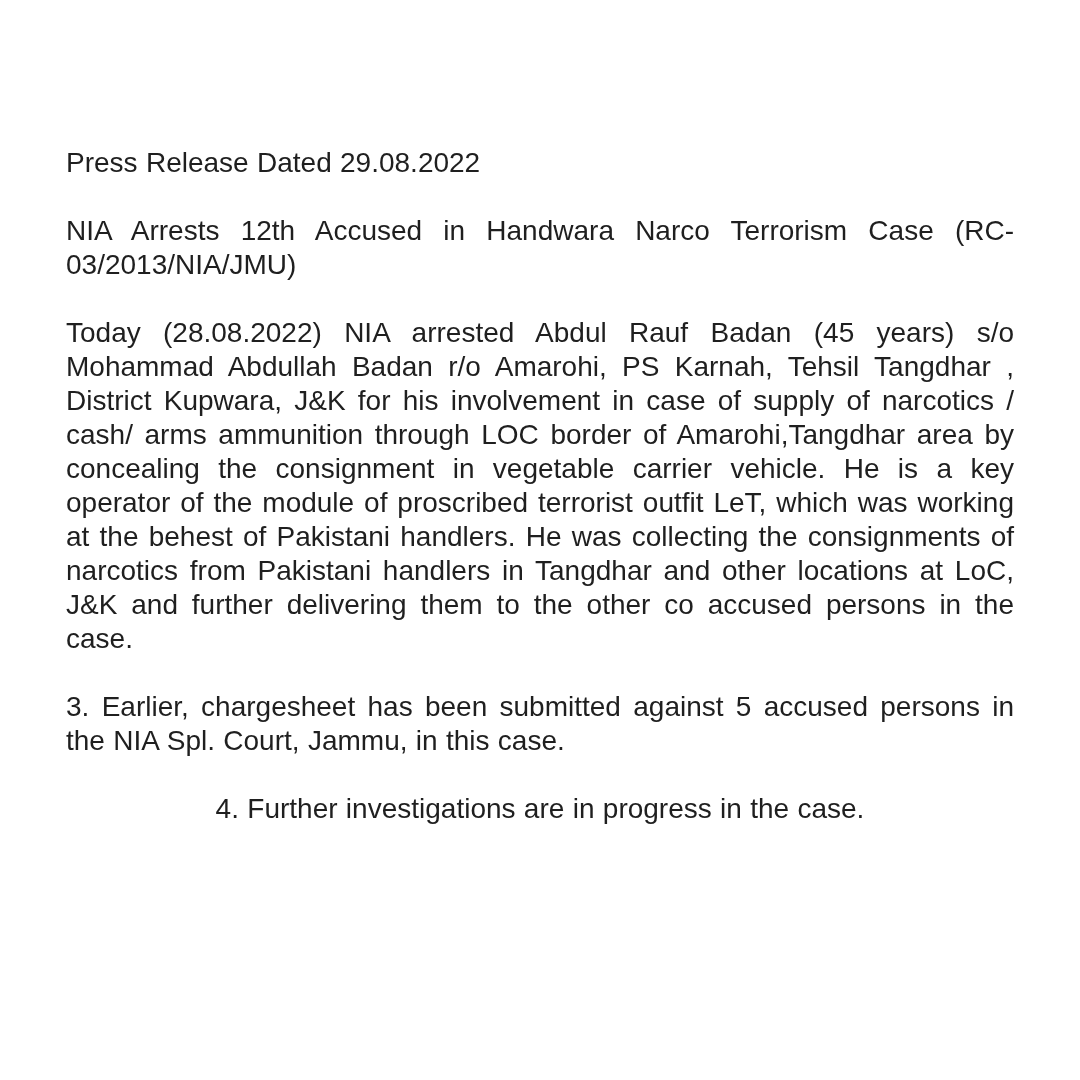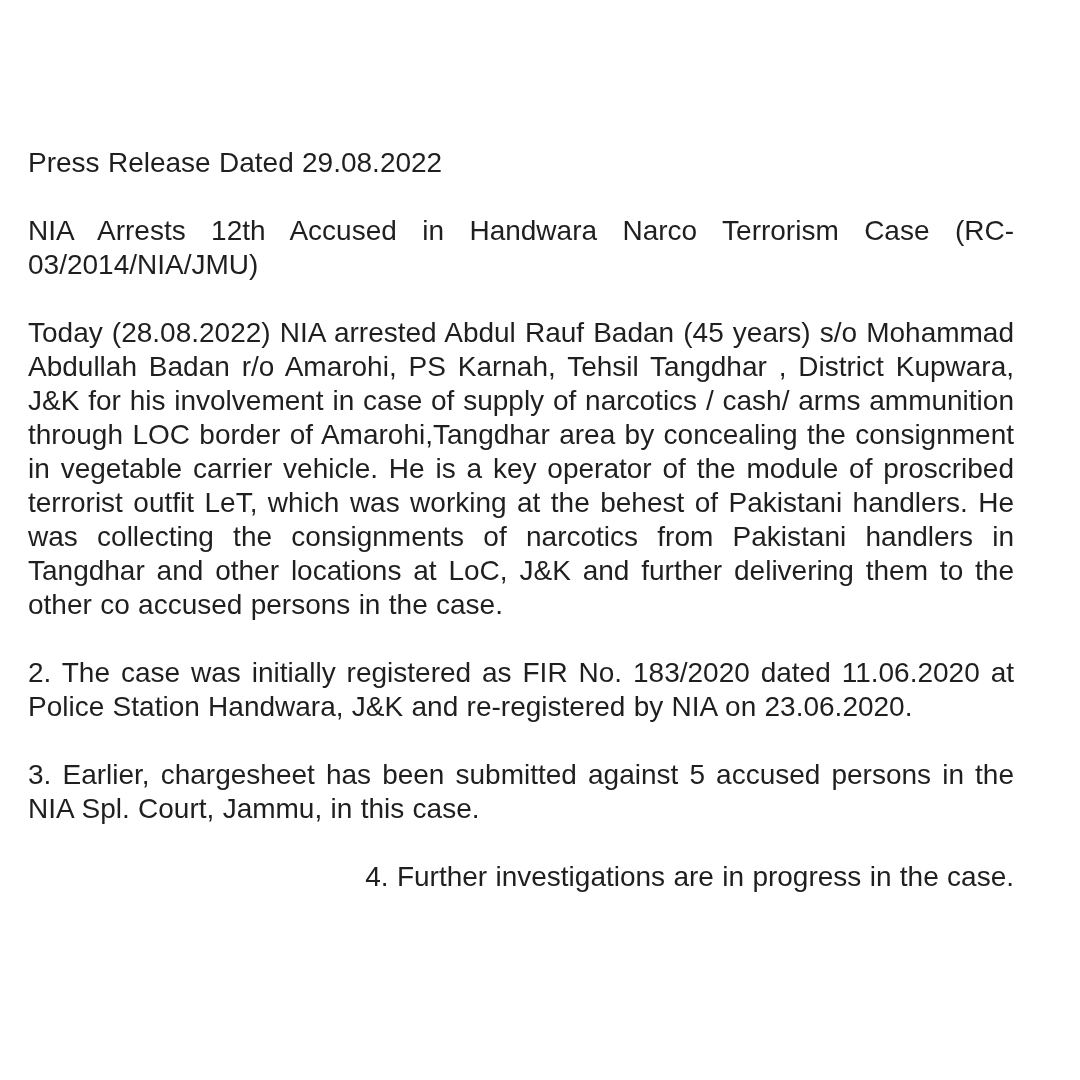--- a/index.html
+++ b/index.html
@@ -6,46 +6,45 @@
     margin: 0;
     padding: 0;
     background: #ffffff;
   }
   .page {
     position: relative;
     width: 1080px;
     height: 1080px;
     background: #ffffff;
     box-sizing: border-box;
-    padding: 146px 66px 0 28px;
+    padding: 146px 66px 0 66px;
     overflow: hidden;
     font-family: "Liberation Sans", "DejaVu Sans", sans-serif;
     font-size: 28px;
     line-height: 34px;
     color: #1f1f1f;
   }
   .para {
     margin: 0 0 34px 0;
     text-align: justify;
     letter-spacing: 0;
     word-spacing: 0.02em;
   }
   .para.last {
     margin-bottom: 0;
-    text-align: right;
+    text-align: center;
   }
 </style>
 </head>
 <body>
 
 <div class="page">
   <p class="para">Press Release Dated 29.08.2022</p>
 
-  <p class="para">NIA Arrests 12th Accused in Handwara Narco Terrorism Case (RC-03/2014/NIA/JMU)</p>
+  <p class="para">NIA Arrests 12th Accused in Handwara Narco Terrorism Case (RC-03/2013/NIA/JMU)</p>
 
   <p class="para">Today (28.08.2022) NIA arrested Abdul Rauf Badan (45 years) s/o Mohammad Abdullah Badan r/o Amarohi, PS Karnah, Tehsil Tangdhar , District Kupwara, J&amp;K for his  involvement in case of supply of narcotics / cash/ arms ammunition through LOC border of Amarohi,Tangdhar area by concealing the consignment in vegetable carrier vehicle. He is a key operator of the module of proscribed terrorist outfit LeT, which was working at the behest of Pakistani handlers. He was collecting the consignments of narcotics from Pakistani handlers in Tangdhar and other locations at LoC, J&amp;K and further delivering them to the other co accused persons in the case.</p>
 
-  <p class="para">2. The case was initially registered as FIR No. 183/2020 dated 11.06.2020 at Police Station Handwara, J&amp;K and re-registered by NIA on 23.06.2020.</p>
 
   <p class="para">3. Earlier, chargesheet has been submitted against 5 accused persons in the NIA Spl. Court, Jammu, in this case.</p>
 
   <p class="para last">4. Further investigations are in progress in the case.</p>
 </div>
 
 </body></html>

